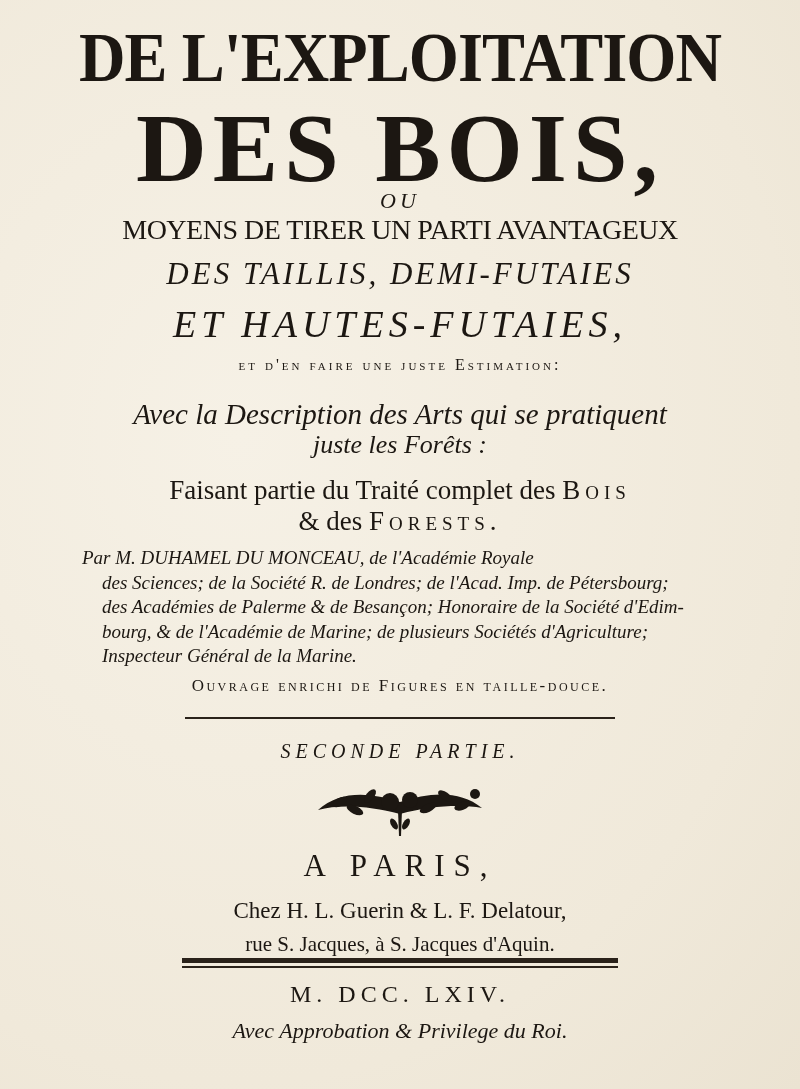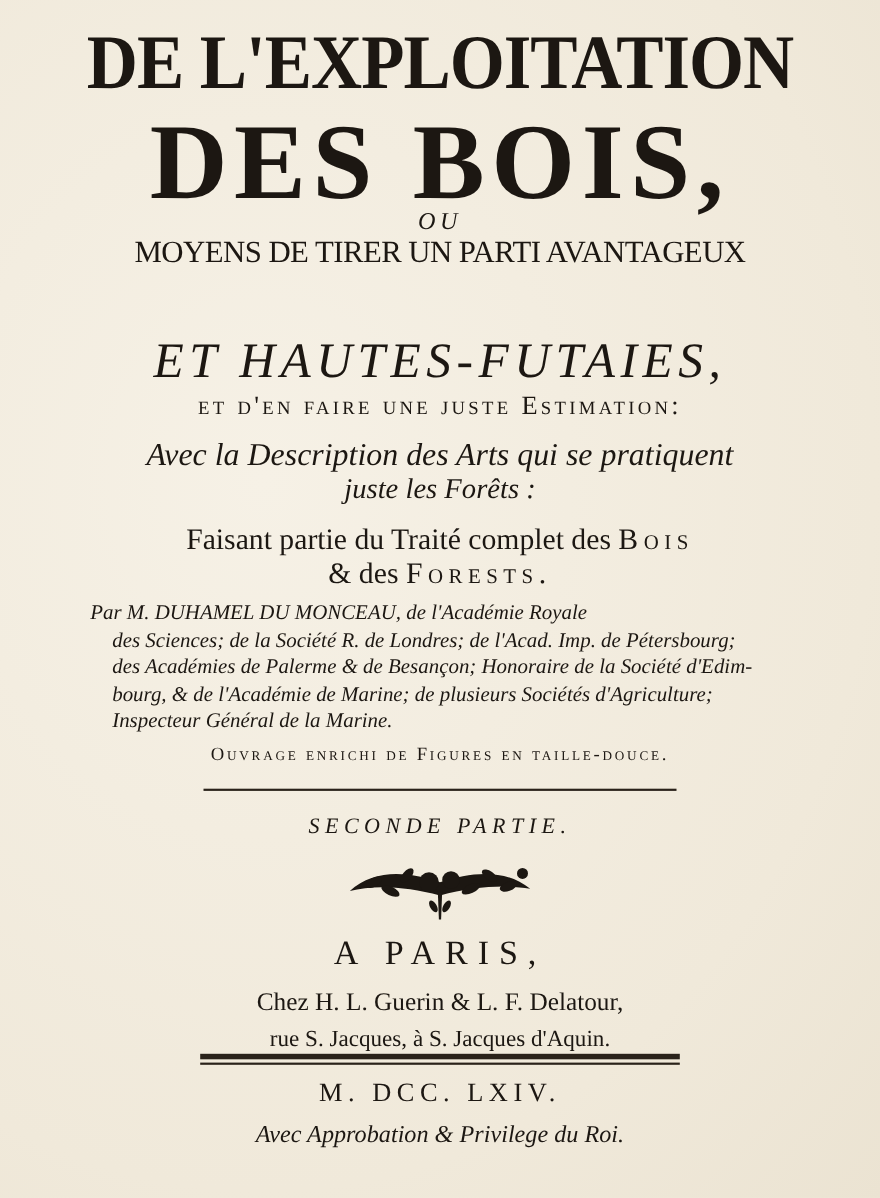--- a/index.html
+++ b/index.html
@@ -11,22 +11,22 @@
     font-family: "Liberation Serif", "DejaVu Serif", serif;
     position: relative;
   }
   .page { position: absolute; left: 0; top: 0; width: 635px; height: 1089px; }
   .line { position: absolute; left: 0; width: 800px; text-align: center; white-space: nowrap; }
   .t1 { top: 18px; font-size: 70px; font-weight: bold; letter-spacing: -1px; transform: scaleX(0.92); }
   .t2 { top: 92px; font-size: 98px; font-weight: bold; letter-spacing: 6px; }
   .ou { top: 188px; font-size: 22px; font-style: italic; letter-spacing: 4px; }
   .moyens { top: 214px; font-size: 28px; letter-spacing: -0.5px; }
   .taillis { top: 256px; font-size: 31px; font-style: italic; letter-spacing: 3px; }
-  .hautes { top: 302px; font-size: 45px; font-style: italic; letter-spacing: 5px; }
-  .estim { top: 356px; font-size: 24px; letter-spacing: 3px; font-variant: small-caps; }
+  .hautes { top: 302px; font-size: 38px; font-style: italic; letter-spacing: 5px; }
+  .estim { top: 356px; font-size: 16px; letter-spacing: 3px; font-variant: small-caps; }
   .avec1 { top: 398px; font-size: 29px; font-style: italic; }
   .avec2 { top: 430px; font-size: 26px; font-style: italic; }
   .faisant { top: 475px; font-size: 27px; }
   .forests { top: 506px; font-size: 27px; }
   .sc { letter-spacing: 5px; font-variant: small-caps; }
   .author { position: absolute; left: 82px; top: 546px; width: 660px; font-size: 19px; font-style: italic; line-height: 24.5px; }
   .author p { margin: 0; padding-left: 20px; text-indent: -20px; }
   .ouvrage { top: 676px; font-size: 17px; letter-spacing: 2.5px; font-variant: small-caps; }
   .rule1 { position: absolute; left: 122px; top: 717px; width: 289px; height: 2px; background: #2a221a; }
   .seconde { top: 740px; font-size: 20px; font-style: italic; letter-spacing: 5px; }
@@ -41,20 +41,21 @@
 </style>
 </head>
 <body>
 
 <div class="page">
 
   <div class="line t1">DE L'EXPLOITATION</div>
   <div class="line t2">DES BOIS,</div>
   <div class="line ou">OU</div>
   <div class="line moyens">MOYENS DE TIRER UN PARTI AVANTAGEUX</div>
+  <div class="line taillis">DES TAILLIS, DEMI-FUTAIES</div>
   <div class="line hautes">ET HAUTES-FUTAIES,</div>
   <div class="line estim">et d'en faire une juste Estimation:</div>
   <div class="line avec1">Avec la Description des Arts qui se pratiquent</div>
   <div class="line avec2">juste les Forêts :</div>
 
   <div class="line faisant">
     <span>Faisant partie du Traité complet des </span><span class="sc">Bois</span>
   </div>
   <div class="line forests">
     <span>&amp; des </span><span class="sc">Forests.</span>

